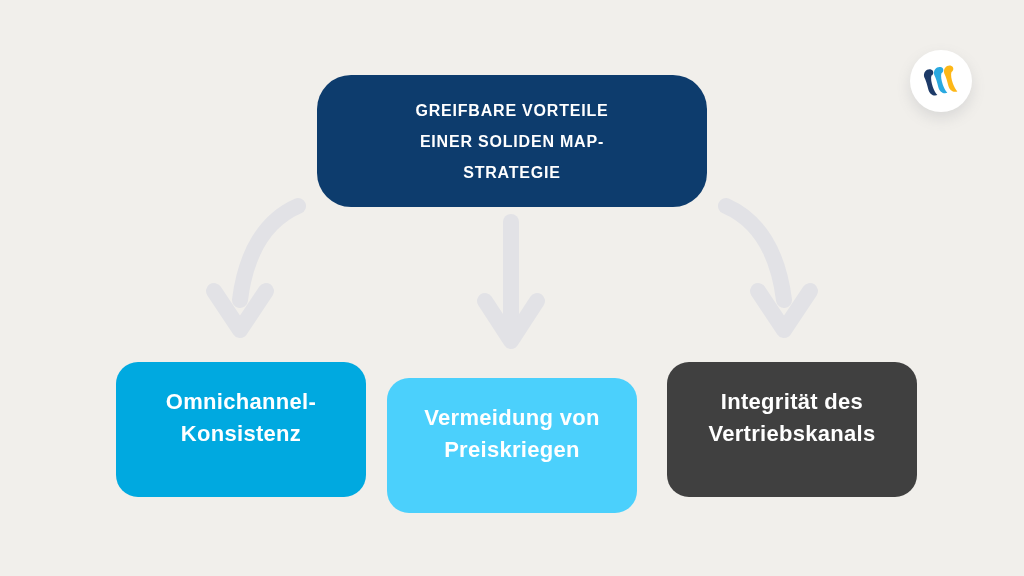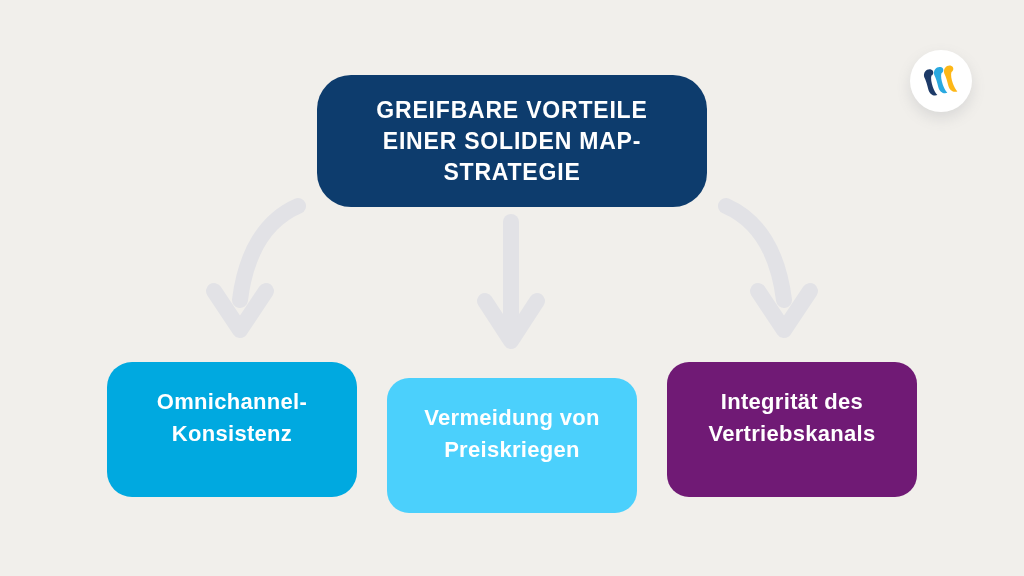--- a/index.html
+++ b/index.html
@@ -19,21 +19,21 @@
     left: 317px; top: 75px;
     width: 390px; height: 132px;
     border-radius: 34px;
     display: flex;
     align-items: center;
     justify-content: center;
     text-align: center;
   }
   .header-box .label {
     color: #ffffff;
-    font-size: 23px;
+    font-size: 16px;
     font-weight: 700;
     line-height: 31px;
     letter-spacing: 0.8px;
     white-space: pre-line;
   }
   .arrows-svg {
     position: absolute;
     left: 0; top: 195px;
     width: 1024px; height: 170px;
     pointer-events: none;
@@ -49,21 +49,21 @@
     text-align: center;
   }
   .benefit-box .label {
     color: #ffffff;
     font-size: 22px;
     font-weight: 700;
     line-height: 32px;
     letter-spacing: 0.3px;
     white-space: pre-line;
   }
-  .box-1 { left: 107px; border-radius: 25px; }
+  .box-1 { left: 116px; }
   .box-2 { left: 387px; }
   .box-3 { left: 667px; }
   .logo-badge {
     position: absolute;
     left: 910px; top: 50px;
     width: 62px; height: 62px;
     border-radius: 50%;
     background: #ffffff;
     box-shadow: 0 6px 14px rgba(110, 115, 130, 0.18);
     display: flex;
@@ -123,18 +123,18 @@
   </svg>
 
   <div class="benefit-box box-1" style="background: rgb(0, 169, 224);">
     <div class="label">Omnichannel-
 Konsistenz</div>
   </div>
   <div class="benefit-box box-2" style="background: rgb(75, 208, 252); margin-top: 16px;">
     <div class="label">Vermeidung von
 Preiskriegen</div>
   </div>
-  <div class="benefit-box box-3" style="background: #701a75;">
+  <div class="benefit-box box-3" style="background: #404040;">
     <div class="label">Integrität des
 Vertriebskanals</div>
   </div>
 
 </div>
 
 </body></html>

